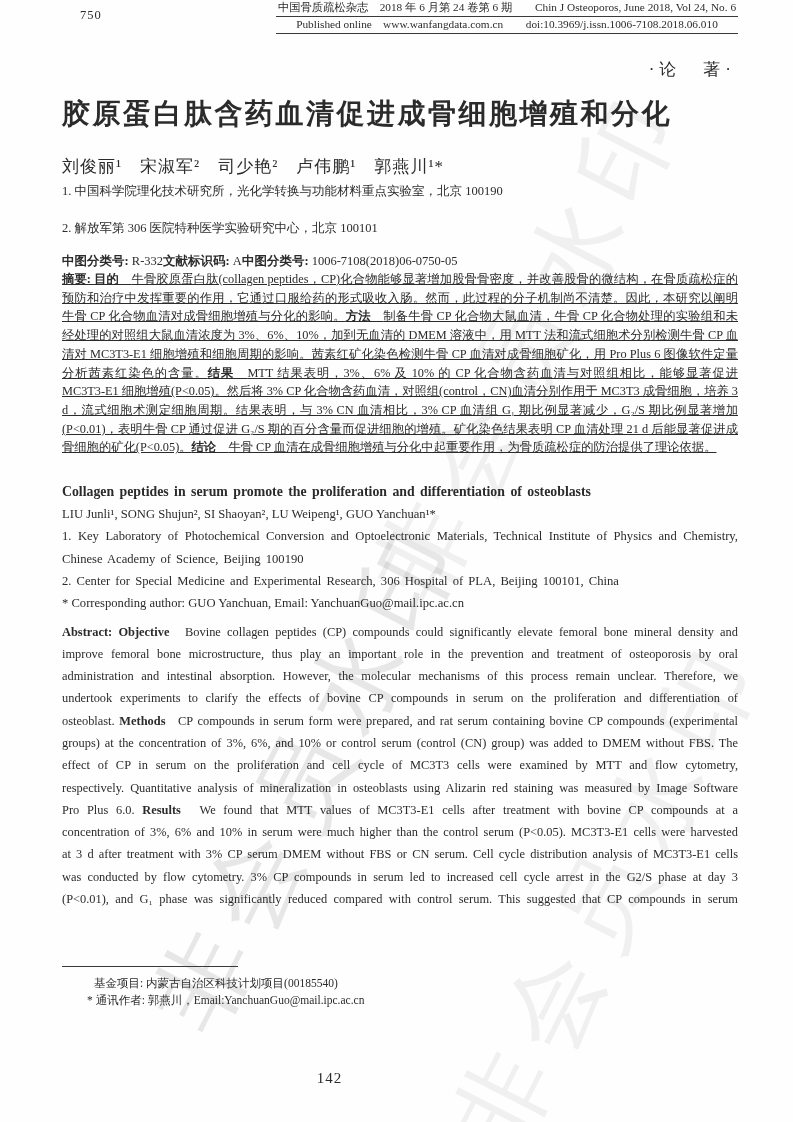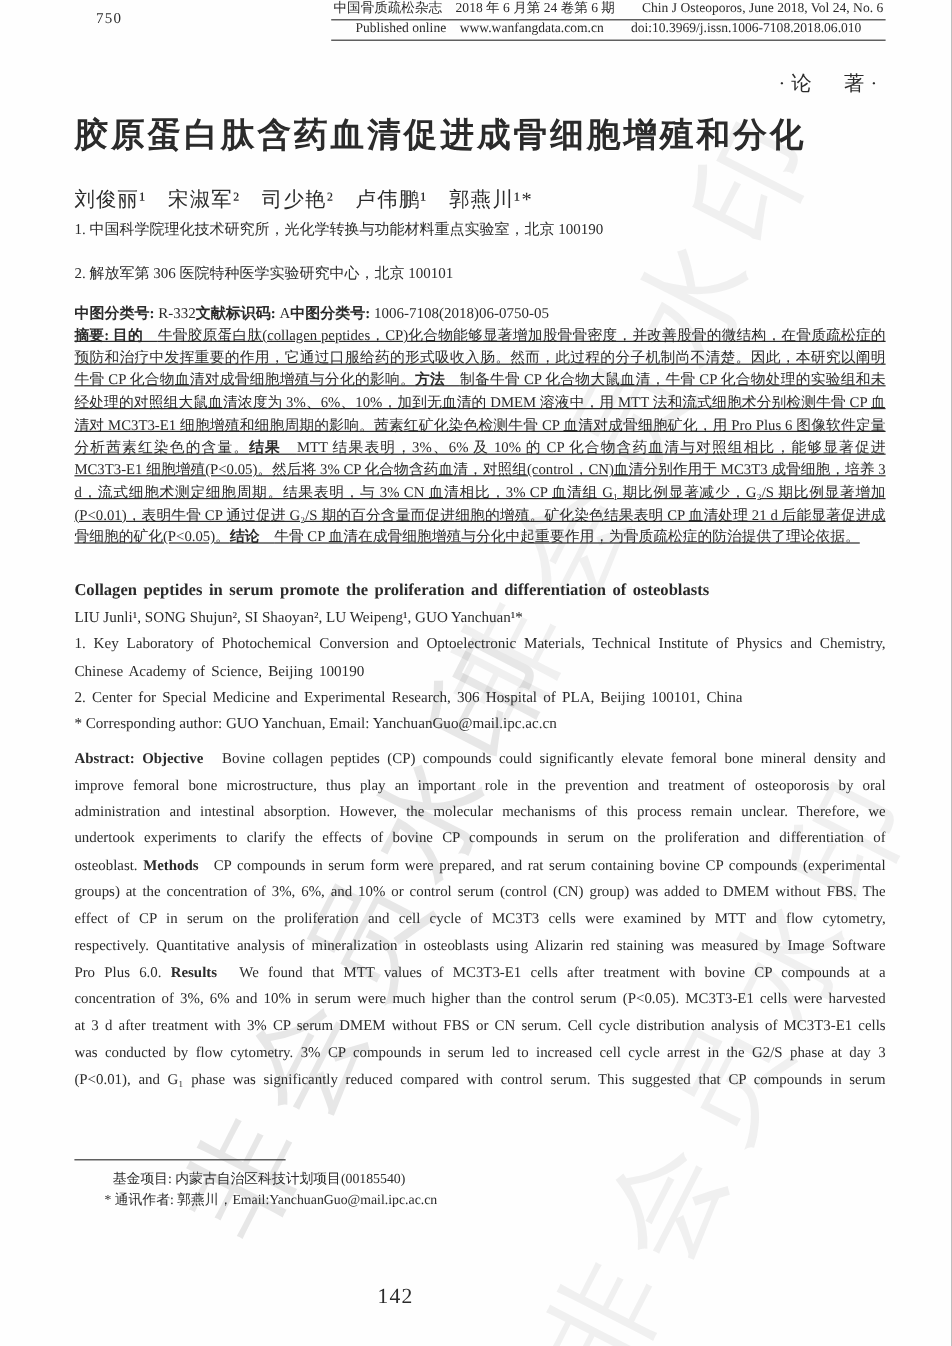--- a/index.html
+++ b/index.html
@@ -37,21 +37,21 @@
   .en-corr{font-size:12.6px;line-height:22.3px;}
 
   .abstract-en{margin-top:6px;font-size:12.4px;line-height:22.3px;text-align:justify;word-spacing:1.5px;max-height:292px;overflow:hidden;}
 
   
   .footnote{position:absolute;left:62px;top:966px;width:676px;z-index:2;}
   .footnote-rule{width:176px;border-top:1.3px solid #3a3a3a;margin-bottom:8px;}
   .footnote-line1{padding-left:32px;font-size:11.5px;line-height:17px;}
   .footnote-line2{padding-left:25px;font-size:11.5px;line-height:17px;}
 
-  .page-bottom-no{position:absolute;left:0;top:1070px;width:659px;text-align:center;font-size:18px;z-index:2;letter-spacing:1px;}
+  .page-bottom-no{position:absolute;left:0;top:1070px;width:659px;text-align:center;font-size:15px;z-index:2;letter-spacing:1px;}
 
   
   .wm{position:absolute;z-index:1;font-size:96px;letter-spacing:16px;white-space:nowrap;pointer-events:none;
       font-family:"Liberation Serif","DejaVu Serif",serif;}
   .wm1{left:30px;top:710px;transform:rotate(-63deg);color:rgba(80,80,80,0.13);}
   .wm2{left:250px;top:280px;transform:rotate(-63deg);color:rgba(80,80,80,0.08);}
   .wm3{left:330px;top:830px;transform:rotate(-63deg);color:rgba(80,80,80,0.08);}
 </style>
 </head>
 <body>

